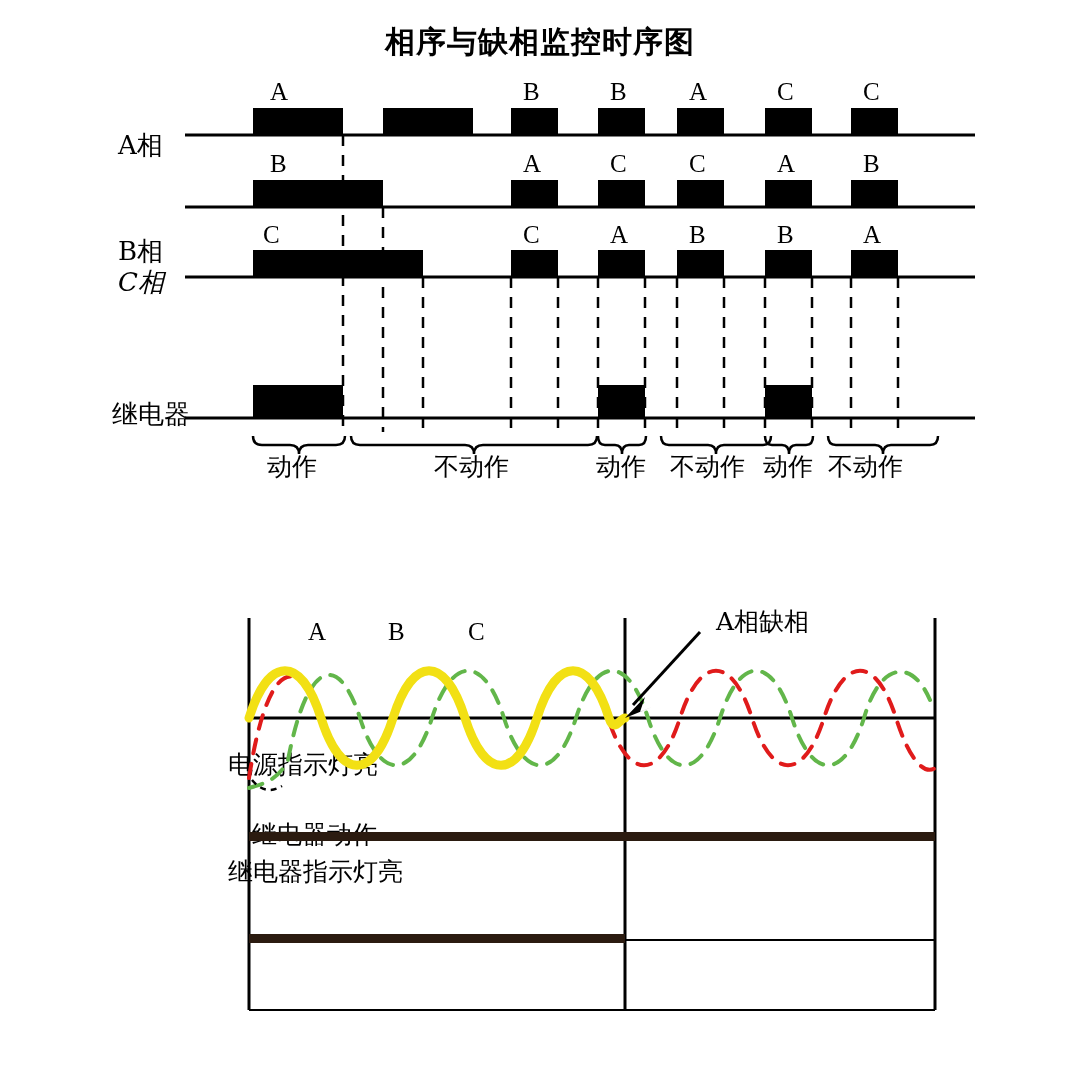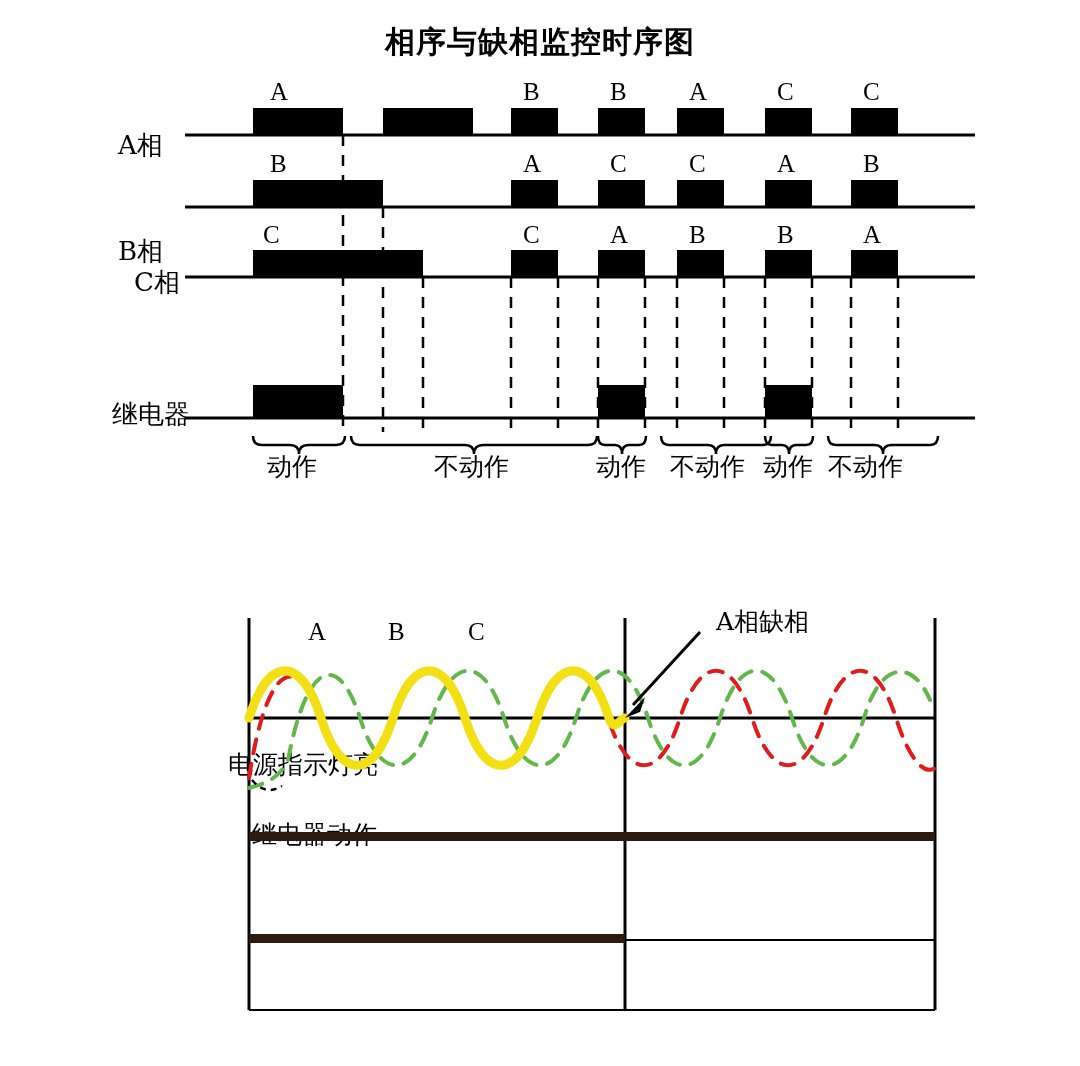--- a/index.html
+++ b/index.html
@@ -53,25 +53,26 @@
 </style>
 </head>
 <body>
 
 <div class="diagram">
 
   <div class="title1">相序与缺相监控时序图</div>
 
   <div class="rowlabel" style="left:118px; top:128px;">A相</div>
   <div class="rowlabel" style="left:118px; top:194px;margin-top:40px;">B相</div>
-  <div class="rowlabel" style="left:134px; top:265px;">C相</div>
+  <div class="rowlabel" style="left:118px; top:265px;font-style:italic;">C相</div>
   <div class="rowlabel" style="left:70px; top:397px;margin-left:42px;">继电器</div>
 
   <div class="lowerlabel" style="left:228px; top:748px; font-size:25px;">电源指示灯亮</div>
   <div class="lowerlabel" style="left:252px; top:818px; font-size:25px;">继电器动作</div>
+  <div class="lowerlabel" style="left:228px; top:855px; font-size:25px;">继电器指示灯亮</div>
 
   <svg class="svgwrap" width="1080" height="1066" viewBox="0 0 1080 1066">
 
     <line x1="185" y1="135" x2="975" y2="135" stroke="#000" stroke-width="3"></line>
     <line x1="185" y1="207" x2="975" y2="207" stroke="#000" stroke-width="3"></line>
     <line x1="185" y1="277" x2="975" y2="277" stroke="#000" stroke-width="3"></line>
     <line x1="185" y1="418" x2="975" y2="418" stroke="#000" stroke-width="3"></line>
 
     <rect x="253" y="108" width="90" height="27" fill="#000"></rect>
     <rect x="383" y="108" width="90" height="27" fill="#000"></rect>

